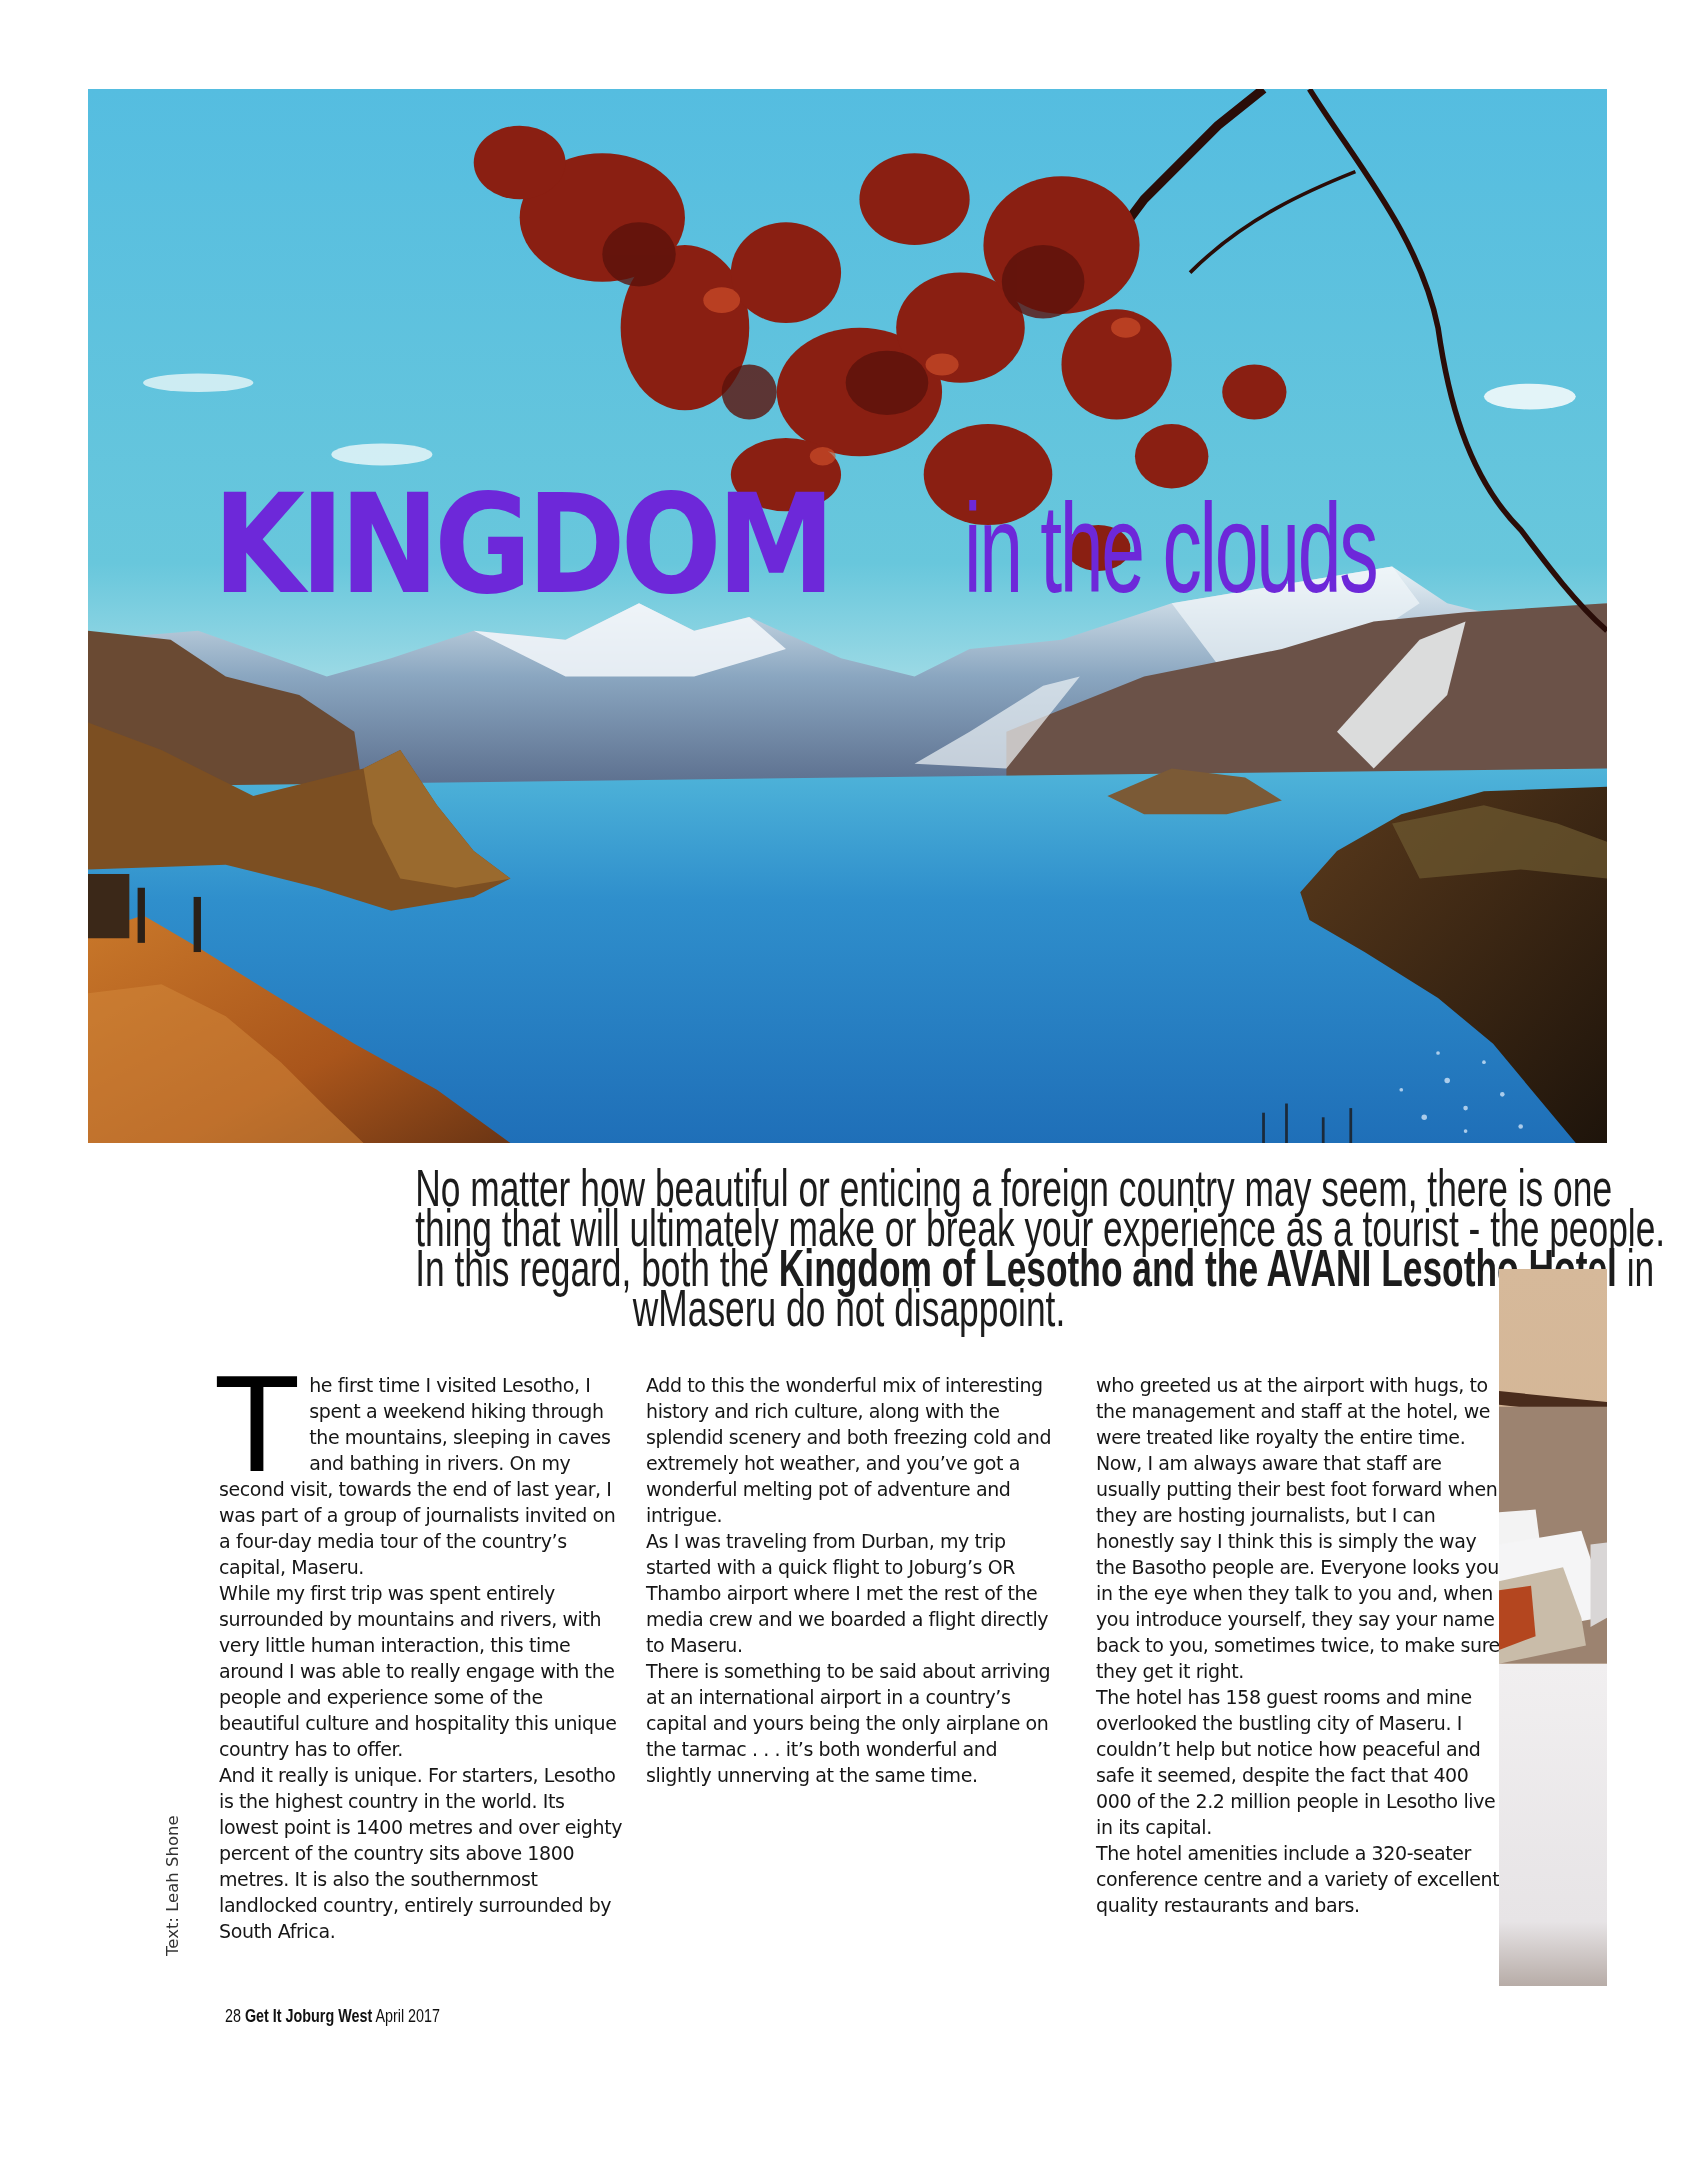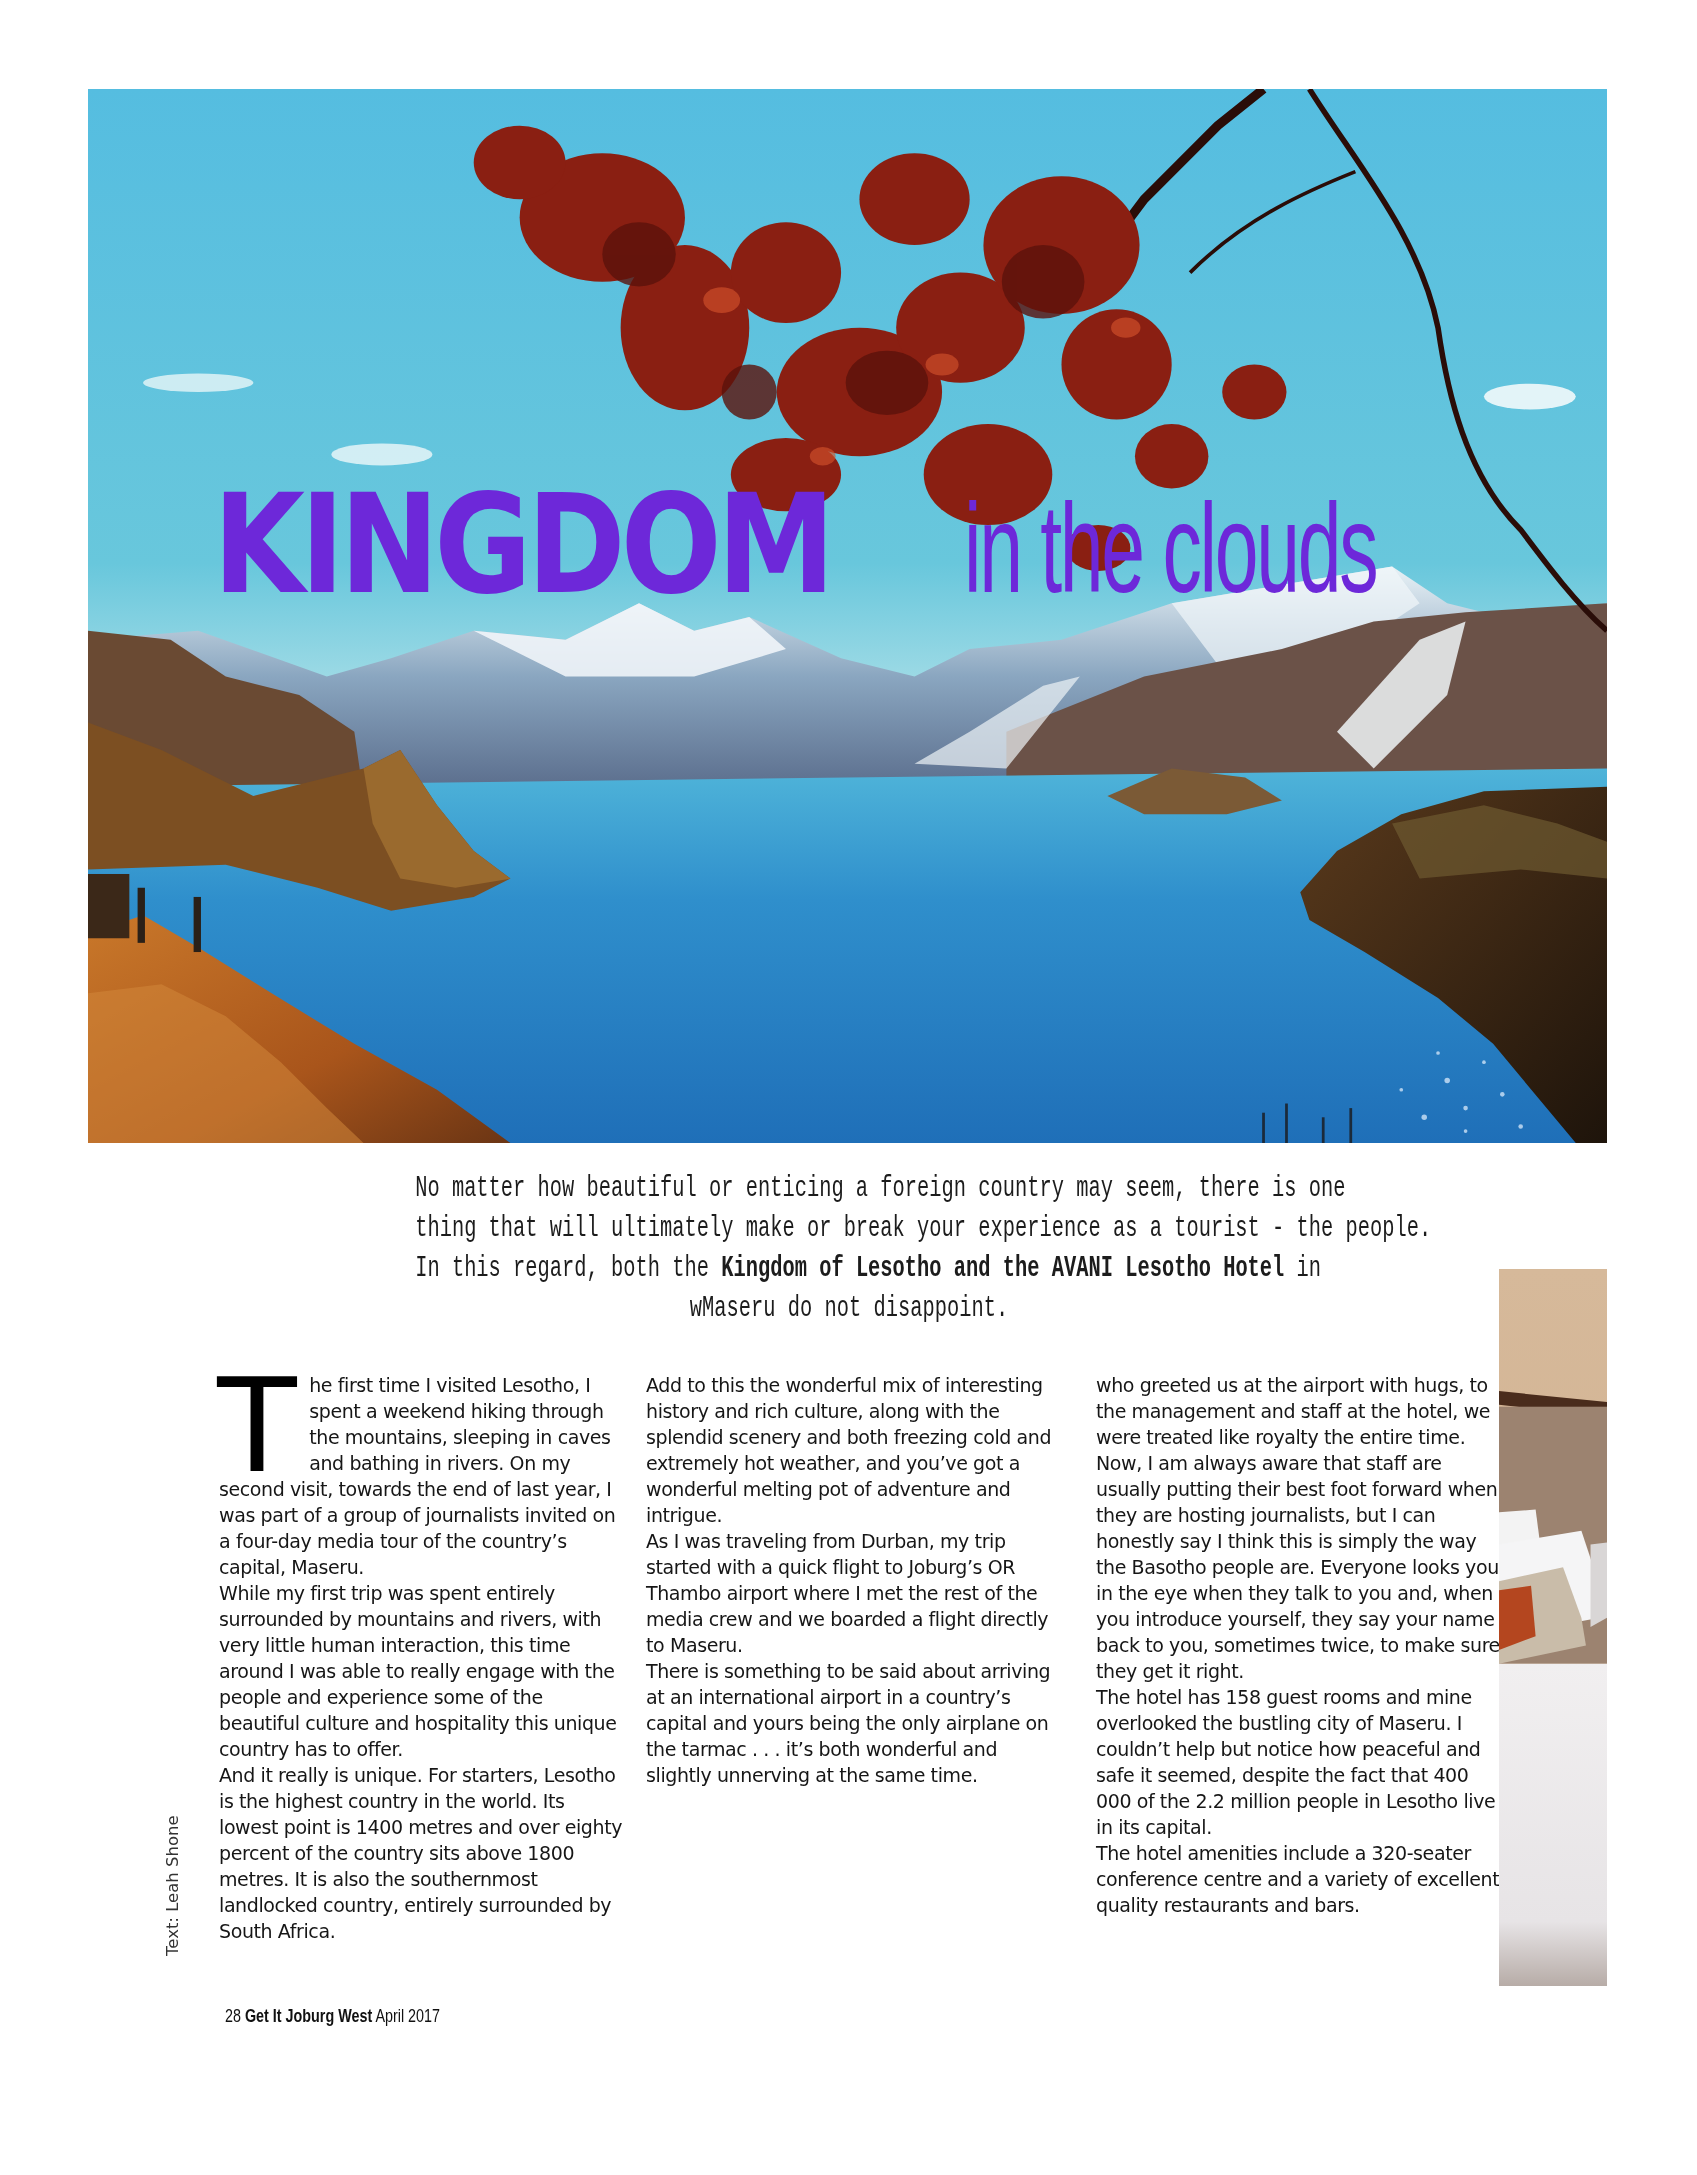--- a/index.html
+++ b/index.html
@@ -5,21 +5,21 @@
   html, body { margin: 0; padding: 0; background: #ffffff; }
   body { width: 1698px; height: 2175px; position: relative; overflow: hidden; font-family: "Liberation Sans", sans-serif; color: #1a1a1a; }
 
   .hero { position: absolute; left: 88px; top: 89px; width: 1519px; height: 1054px; overflow: hidden; background: #5fc3dd; }
   .hero svg { position: absolute; left: 0; top: 0; width: 1519px; height: 1054px; display: block; }
 
   .headline { position: absolute; left: 213px; top: 476px; white-space: nowrap; line-height: 1; color: #6d28d9; }
   .headline .bold { font-family: "DejaVu Sans", sans-serif; font-weight: bold; font-size: 138px; letter-spacing: -5.5px; display: inline-block; transform: scaleX(0.86); transform-origin: left bottom; }
   .headline .light { font-family: "Liberation Sans Narrow", "Liberation Sans", sans-serif; font-weight: normal; font-size: 127px; letter-spacing: -3.7px; display: inline-block; transform: scaleX(0.62); transform-origin: left bottom; position: absolute; left: 751px; bottom: 1.8px; }
 
-  .standfirst { position: absolute; left: 211px; top: 1168px; width: 1276px; text-align: center; font-family: Liberation Mono, monospace; font-size: 30px; line-height: 40px; color: #1c1c1c; }
+  .standfirst { position: absolute; left: 211px; top: 1168px; width: 1276px; text-align: center; font-family: Liberation Sans, sans-serif; font-size: 52px; line-height: 40px; color: #1c1c1c; }
   .standfirst .line { display: block; white-space: nowrap; transform: scaleX(0.68); transform-origin: center; }
   .standfirst b { font-weight: bold; }
 
   .col { position: absolute; top: 1372px; width: 409px; font-family: "DejaVu Sans", sans-serif; font-size: 19px; line-height: 26px; color: #161616; letter-spacing: -0.4px; }
   .col p { margin: 0; }
   .col1 { left: 219px; }
   .col2 { left: 646px; }
   .col3 { left: 1072px; margin-left: 24px; }
   .dropcap { float: left; font-family: "DejaVu Sans", sans-serif; font-size: 130px; line-height: 96px; height: 96px; margin: 5.5px 13px 0 -1.8px; color: #000; }
 

